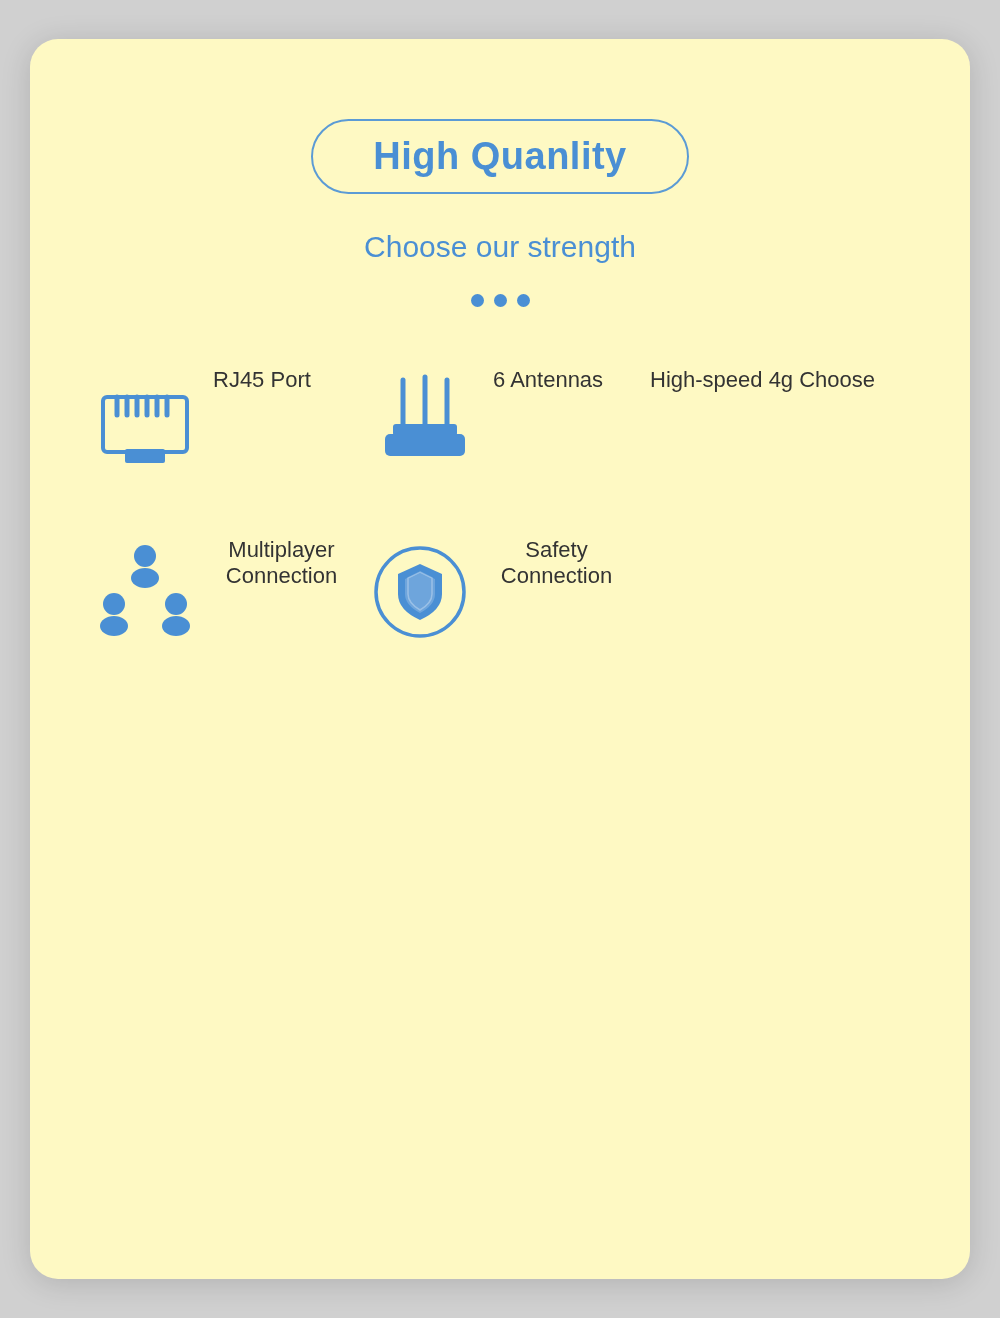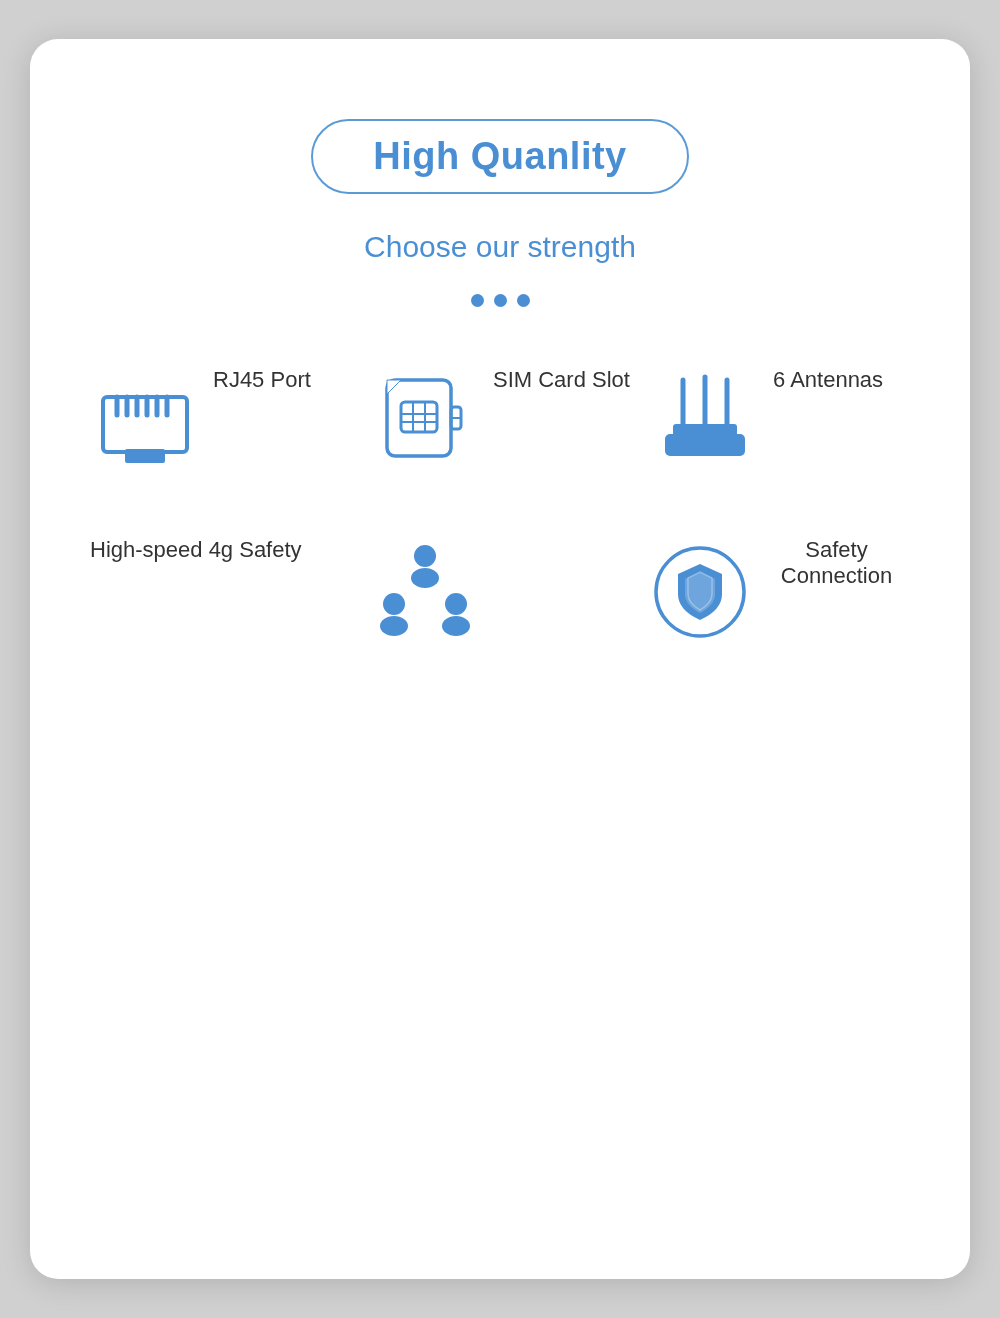--- a/index.html
+++ b/index.html
@@ -7,21 +7,21 @@
     body {
       background: #d0d0d0;
       display: flex;
       justify-content: center;
       align-items: center;
       min-height: 100vh;
       font-family: -apple-system, BlinkMacSystemFont, 'Segoe UI', sans-serif;
     }
 
     .card {
-      background: #ffffff;
+      background: #fef9c3;
       border-radius: 28px;
       width: 940px;
       min-height: 1240px;
       box-shadow: 0 4px 30px rgba(0,0,0,0.15);
       display: flex;
       flex-direction: column;
       align-items: center;
       padding: 80px 60px 80px 60px;
     }
 
@@ -123,82 +123,61 @@
           <line x1="52" y1="20" x2="52" y2="38" stroke="#4a8fd4" stroke-width="5" stroke-linecap="round"></line>
           <line x1="62" y1="20" x2="62" y2="38" stroke="#4a8fd4" stroke-width="5" stroke-linecap="round"></line>
           <line x1="72" y1="20" x2="72" y2="38" stroke="#4a8fd4" stroke-width="5" stroke-linecap="round"></line>
 
           <rect x="30" y="72" width="40" height="14" rx="2" fill="#4a8fd4"></rect>
         </svg>
       </div>
       <span class="feature-label">RJ45 Port</span>
     </div>
 
-    <div class="feature-item">
-      <div class="feature-icon">
-        <svg width="100" height="100" viewBox="0 0 100 100" fill="none" xmlns="http://www.w3.org/2000/svg">
-
-          <rect x="12" y="8" width="64" height="76" rx="8" fill="none" stroke="#4a8fd4" stroke-width="3.5"></rect>
-
-          <path d="M12 8 L12 22 L26 8 Z" fill="#ffffff" stroke="#4a8fd4" stroke-width="1"></path>
-
-          <rect x="26" y="30" width="36" height="30" rx="4" fill="none" stroke="#4a8fd4" stroke-width="3"></rect>
-
-          <line x1="26" y1="42" x2="62" y2="42" stroke="#4a8fd4" stroke-width="2"></line>
-          <line x1="26" y1="50" x2="62" y2="50" stroke="#4a8fd4" stroke-width="2"></line>
-
-          <line x1="38" y1="30" x2="38" y2="60" stroke="#4a8fd4" stroke-width="2"></line>
-          <line x1="50" y1="30" x2="50" y2="60" stroke="#4a8fd4" stroke-width="2"></line>
-
-          <rect x="76" y="35" width="10" height="22" rx="3" fill="none" stroke="#4a8fd4" stroke-width="3"></rect>
-          <line x1="76" y1="46" x2="86" y2="46" stroke="#4a8fd4" stroke-width="2"></line>
-        </svg>
-      </div>
-      <span class="feature-label">SIM Card Slot</span>
-    </div>
 
     <div class="feature-item">
       <div class="feature-icon">
         <svg width="100" height="100" viewBox="0 0 100 100" fill="none" xmlns="http://www.w3.org/2000/svg">
 
           <line x1="28" y1="8" x2="28" y2="52" stroke="#4a8fd4" stroke-width="5" stroke-linecap="round"></line>
 
           <line x1="50" y1="5" x2="50" y2="52" stroke="#4a8fd4" stroke-width="5" stroke-linecap="round"></line>
 
           <line x1="72" y1="8" x2="72" y2="52" stroke="#4a8fd4" stroke-width="5" stroke-linecap="round"></line>
 
           <rect x="10" y="62" width="80" height="22" rx="5" fill="#4a8fd4"></rect>
 
           <rect x="18" y="52" width="64" height="12" rx="3" fill="#4a8fd4"></rect>
         </svg>
       </div>
       <span class="feature-label">6 Antennas</span>
     </div>
 
     <div class="feature-item">
-      <span class="feature-label">High-speed 4g Safety</span>
+      <span class="feature-label">High-speed 4g Choose</span>
     </div>
 
     <div class="feature-item">
       <div class="feature-icon">
         <svg width="110" height="100" viewBox="0 0 110 100" fill="none" xmlns="http://www.w3.org/2000/svg">
 
           <circle cx="55" cy="14" r="11" fill="#4a8fd4"></circle>
 
           <ellipse cx="55" cy="36" rx="14" ry="10" fill="#4a8fd4"></ellipse>
 
           <circle cx="24" cy="62" r="11" fill="#4a8fd4"></circle>
 
           <ellipse cx="24" cy="84" rx="14" ry="10" fill="#4a8fd4"></ellipse>
 
           <circle cx="86" cy="62" r="11" fill="#4a8fd4"></circle>
 
           <ellipse cx="86" cy="84" rx="14" ry="10" fill="#4a8fd4"></ellipse>
         </svg>
       </div>
+      <span class="feature-label">Multiplayer Connection</span>
     </div>
 
     <div class="feature-item">
       <div class="feature-icon">
         <svg width="100" height="100" viewBox="0 0 100 100" fill="none" xmlns="http://www.w3.org/2000/svg">
 
           <circle cx="50" cy="50" r="44" fill="none" stroke="#4a8fd4" stroke-width="3.5"></circle>
 
           <path d="M50 22 L72 32 L72 52 Q72 68 50 78 Q28 68 28 52 L28 32 Z" fill="#4a8fd4"></path>
 

